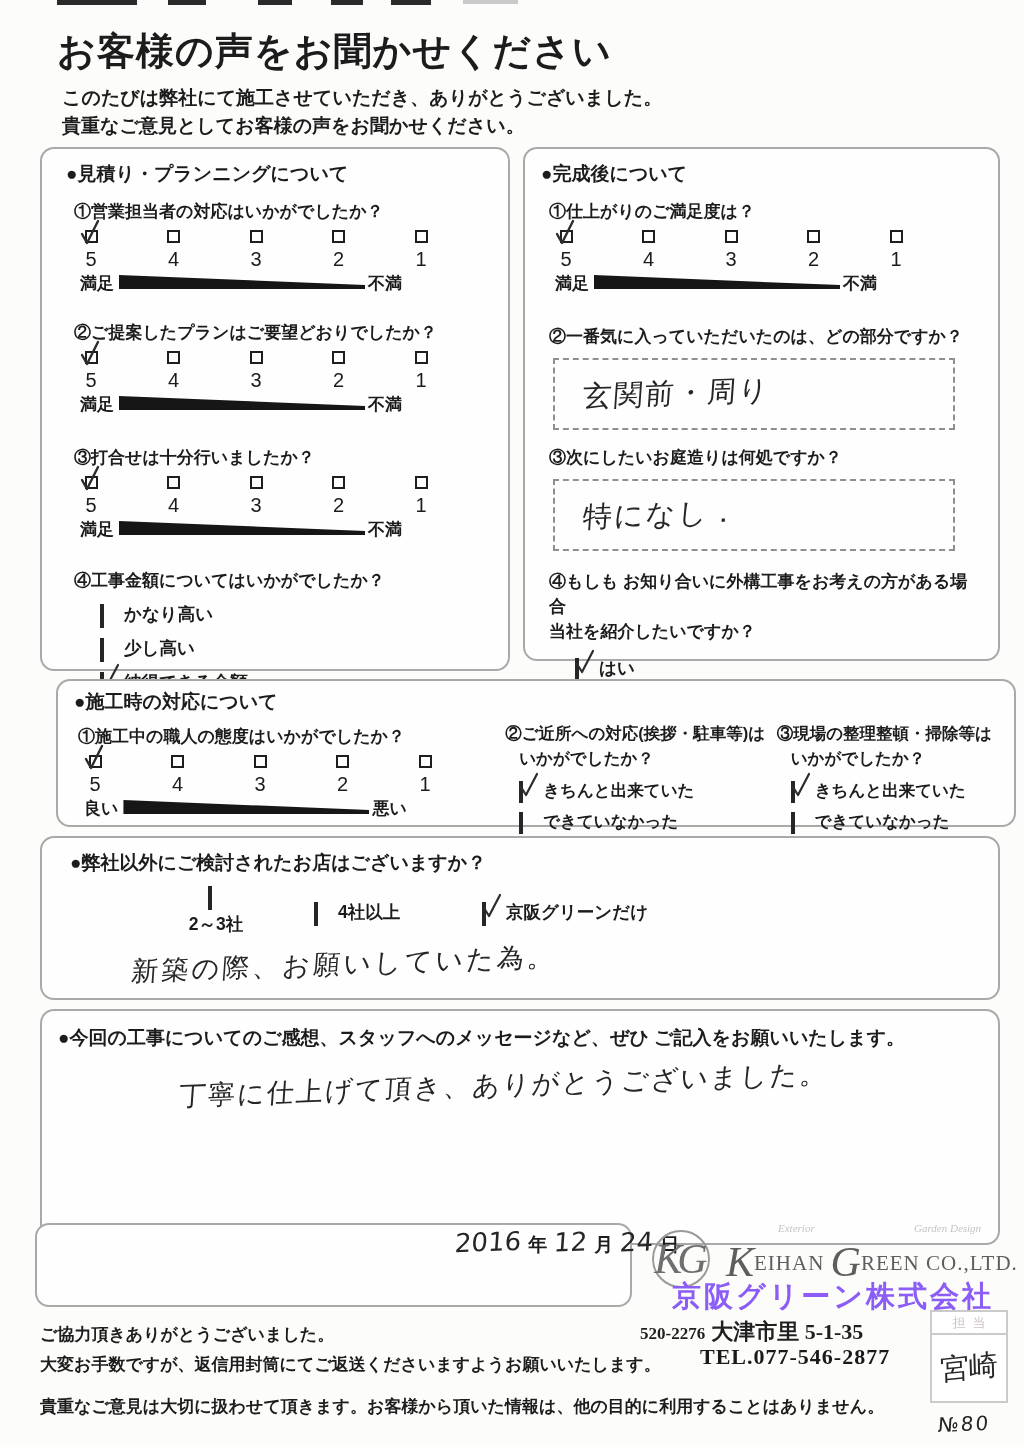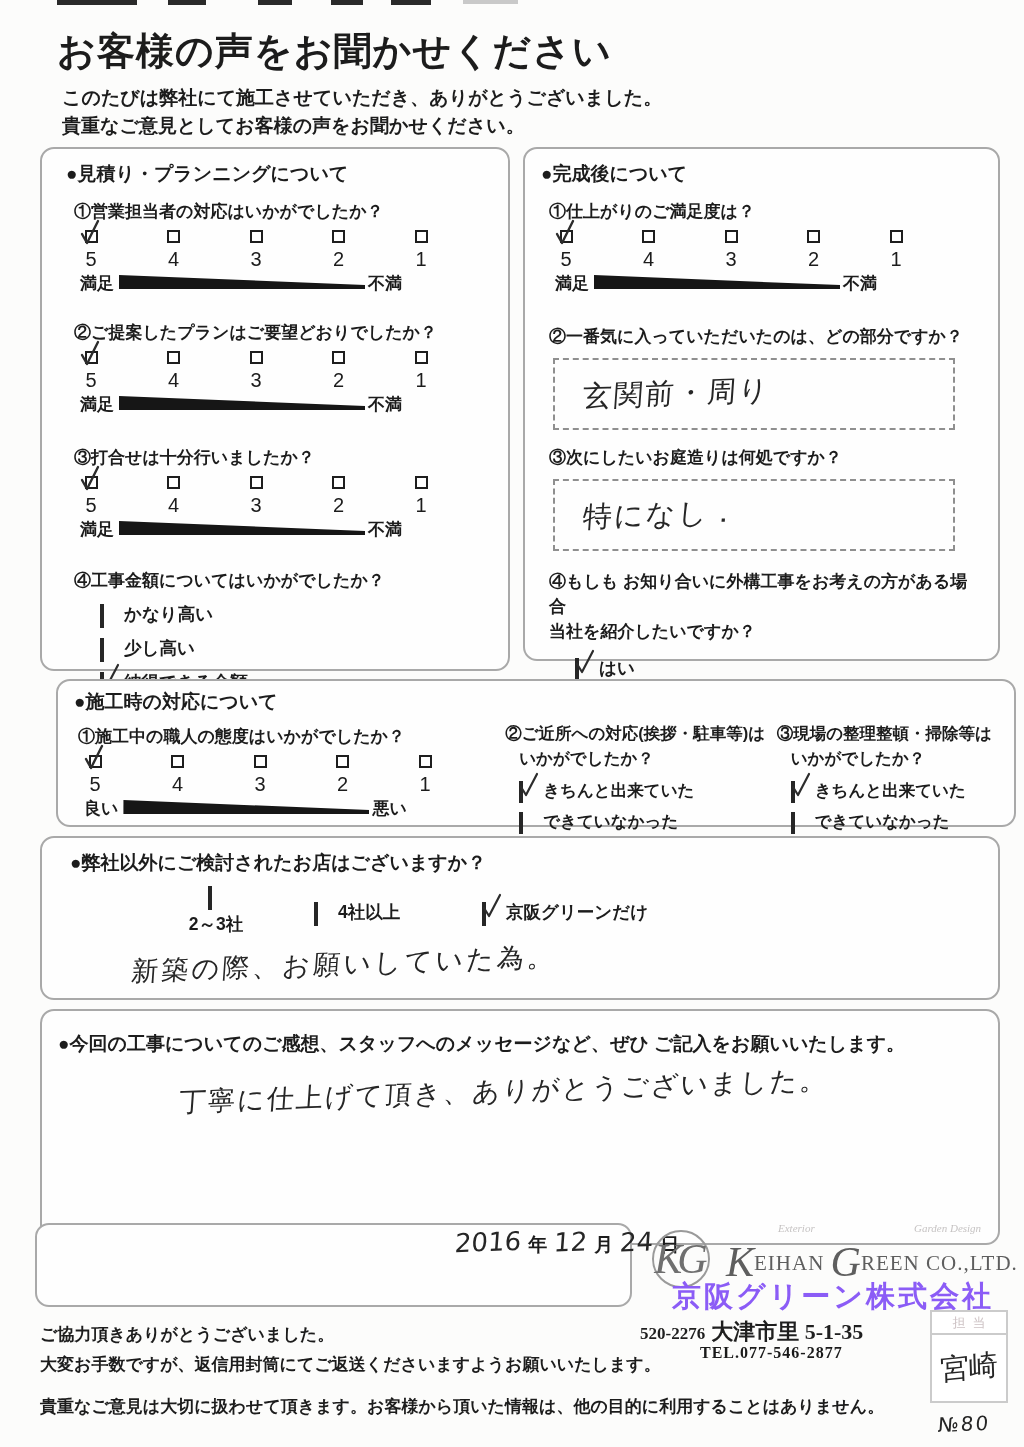--- a/index.html
+++ b/index.html
@@ -14,21 +14,21 @@
   .frag.light { background:#c9c9c9; }
 
   .title { position:absolute; left:57px; top:26px; font-size:38px; font-weight:700; letter-spacing:1px; }
   .intro { position:absolute; left:62px; top:84px; font-size:19px; font-weight:600; line-height:28px; }
 
   .box { position:absolute; border:2px solid #a9a9a9; border-radius:14px; background:#fefefe; }
   #box-planning    { left:40px;  top:147px;  width:470px; height:524px; padding:12px 24px; }
   #box-completion  { left:523px; top:147px;  width:477px; height:514px; padding:12px 16px; }
   #box-construction{ left:56px;  top:679px;  width:960px; height:148px; padding:8px 16px; }
   #box-comparison  { left:40px;  top:836px;  width:960px; height:164px; padding:12px 28px; }
-  #box-comment     { left:40px;  top:1009px; width:960px; height:236px; padding:20px 16px; }
+  #box-comment     { left:40px;  top:1009px; width:960px; height:236px; padding:14px 16px; }
   #box-blank       { left:35px;  top:1223px; width:597px; height:84px; }
 
   .sec-heading { font-size:19px; font-weight:700; }
   .q  { font-size:17px; font-weight:600; margin:13px 0 0 8px; }
   .q.tight { margin-top:8px; }
   .q2line { font-size:17px; font-weight:600; line-height:25px; margin:13px 0 0 8px; }
 
   
   .scale { margin:7px 0 0 14px; width:352px; }
   .row { display:flex; justify-content:space-between; width:352px; }
@@ -88,21 +88,21 @@
               color:#5e5e5e; font-size:21px; letter-spacing:1px; white-space:nowrap; }
   .bigletter { font-size:42px; font-style:italic; vertical-align:-6px; margin-right:-1px; }
 
   .company-name { position:absolute; left:672px; top:1277px; font-family:"Liberation Serif", serif;
                   font-size:29px; font-weight:700; letter-spacing:3px; color:#8b5cf6; }
   .company-addr { position:absolute; left:640px; top:1317px; font-family:"Liberation Serif", serif;
                   font-weight:600; color:#1f1f1f; }
   .company-addr .postal { font-size:17px; margin-right:6px; }
   .company-addr .addr { font-size:22px; }
   .company-tel { position:absolute; left:700px; top:1344px; font-family:"Liberation Serif", serif;
-                 font-size:16px; font-weight:600; letter-spacing:1px; color:#1a1a1a; }
+                 font-size:22px; font-weight:600; letter-spacing:1px; color:#1a1a1a; }
 
   .stamp { position:absolute; left:930px; top:1310px; width:78px; }
   .stamp-top { height:25px; border:2px solid #cbcbcb; color:#cdc2c4; font-size:13px;
                letter-spacing:7px; text-indent:7px; text-align:center; line-height:22px; background:#fff; }
   .stamp-main { height:68px; border:2px solid #cbcbcb; border-top:none; display:flex;
                 align-items:center; justify-content:center; background:#fff; }
   .stamp-name { font-size:29px; transform:rotate(-6deg) skewX(-4deg); }
   .stamp-note { position:absolute; left:938px; top:1412px; font-size:20px; letter-spacing:2px; }
 
   .footer-lines { position:absolute; left:40px; top:1320px; font-size:17px; font-weight:600; line-height:30px; }

